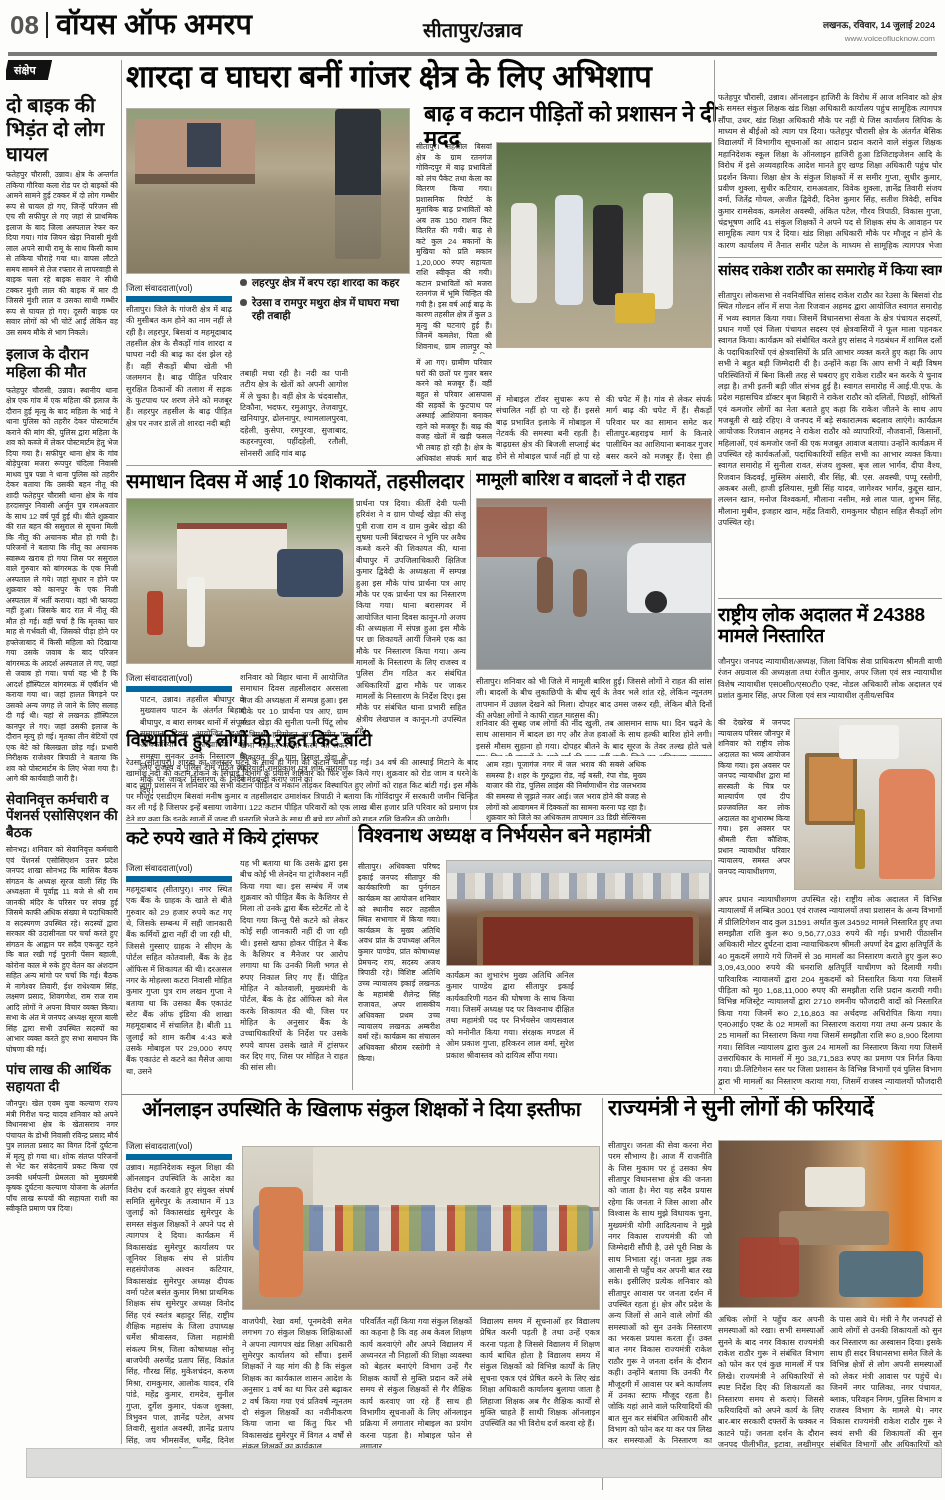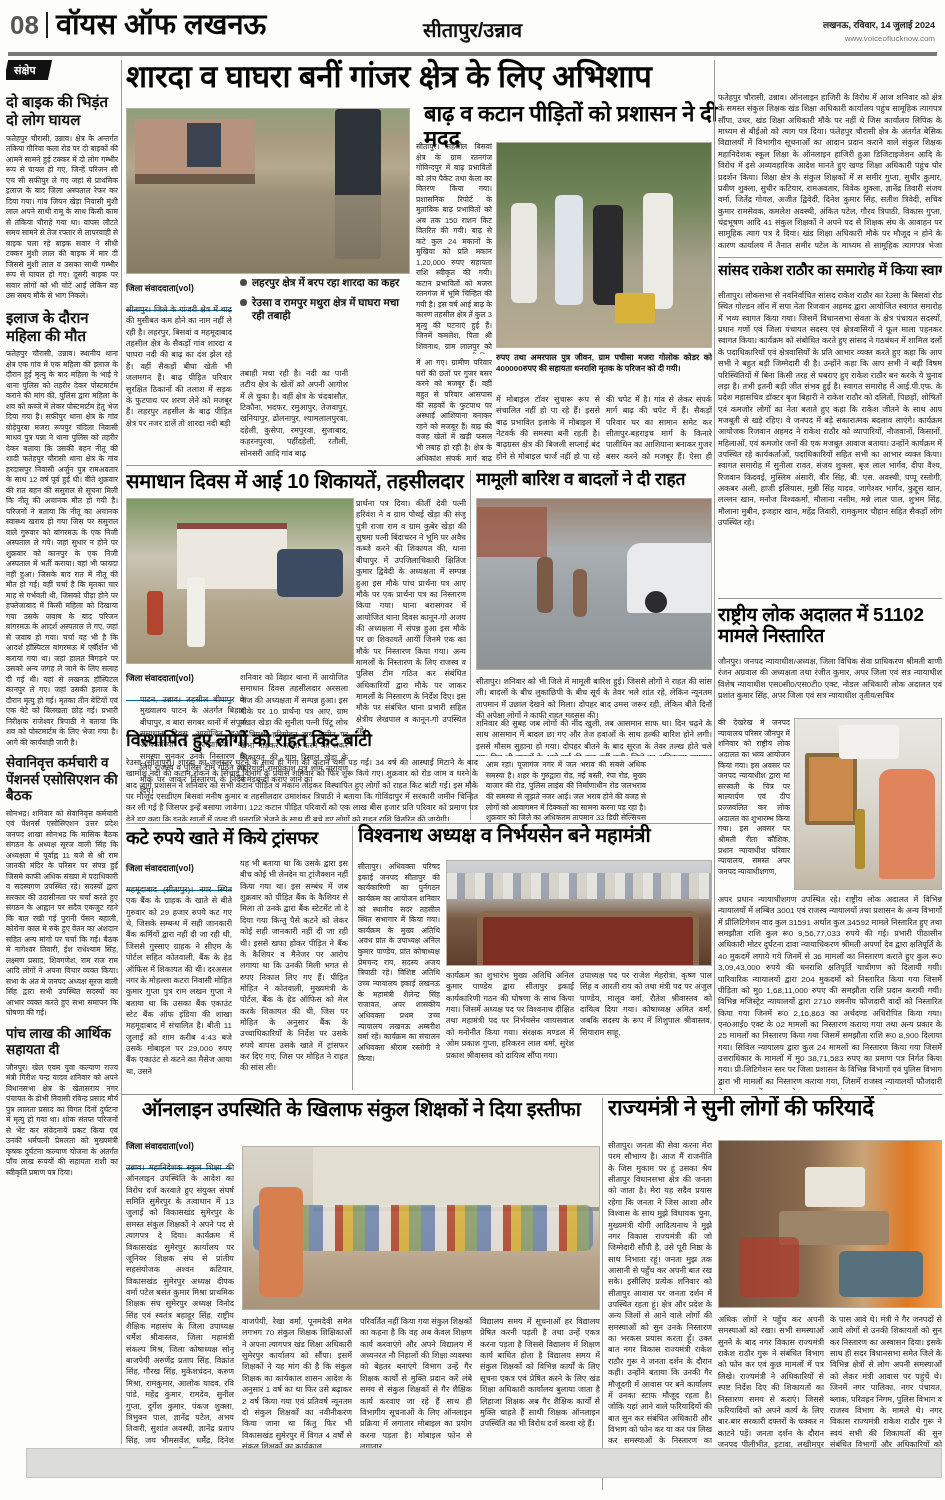--- a/index.html
+++ b/index.html
@@ -2,21 +2,21 @@
 <html><head>
 <meta charset="utf-8">
 <style>
   html,body{margin:0;padding:0;background:#e8e8e6;}
   .page{position:relative;width:945px;height:1500px;background:#fdfdfb;margin:0 auto;
         font-family:"Liberation Sans","DejaVu Sans",sans-serif;color:#111;overflow:hidden;}
   .abs{position:absolute;}
   .headline{font-weight:bold;color:#060606;line-height:1.12;letter-spacing:-0.2px;}
   .body-text{font-size:8px;line-height:1.42;text-align:justify;color:#1c1c1c;overflow:hidden;}
   .small-text{font-size:7.5px;line-height:1.4;text-align:justify;color:#1c1c1c;overflow:hidden;}
-  .byline{font-size:8.5px;font-weight:bold;color:#111;border-bottom:1px solid #0369a1;padding-bottom:17px;}
+  .byline{font-size:8.5px;font-weight:normal;color:#111;border-bottom:6px solid #0369a1;padding-bottom:3px;}
   .vrule{position:absolute;width:1px;background:#9a9a9a;}
   .hrule{position:absolute;height:1px;background:#6a6a6a;}
   .photo{position:absolute;overflow:hidden;border:1px solid #b5b0a5;box-sizing:border-box;}
   .ph{position:absolute;}
   
   .masthead-wrap{position:absolute;left:10px;top:10px;display:flex;align-items:center;gap:8px;}
   .pageno{font-size:26px;font-weight:bold;color:#555;border-right:2px solid #222;padding-right:7px;line-height:1;}
   .masthead{font-size:29px;font-weight:bold;color:#0a0a0a;line-height:1;}
   .section-title{position:absolute;left:0;right:0;top:16px;text-align:center;font-size:20px;font-weight:bold;}
   .dateline{position:absolute;right:10px;top:18px;text-align:right;font-size:9px;font-weight:bold;color:#222;}
@@ -33,32 +33,32 @@
   .caption{font-size:8px;font-weight:bold;line-height:1.4;text-align:justify;overflow:hidden;}
   .footer-bar{position:absolute;left:26px;top:1448px;width:914px;height:28px;background:#dcdcda;border:1px solid #c3c3c0;}
 </style>
 </head>
 <body>
 
 <div class="page">
 
   <div class="masthead-wrap">
     <div class="pageno">08</div>
-    <div class="masthead">वॉयस ऑफ लखनऊ</div>
+    <div class="masthead">वॉयस ऑफ अमरप</div>
   </div>
   <div class="section-title">सीतापुर/उन्नाव</div>
   <div class="dateline">
     <div>लखनऊ, रविवार, 14 जुलाई 2024</div>
     <div class="website">www.voiceoflucknow.com</div>
   </div>
   <div class="hrule" style="left:8px;top:52px;width:929px;height:4px;background:#7a7a7a;"></div>
 
   <div class="sidebar">
     <div class="brief-tag"><span>संक्षेप</span></div>
-    <div class="brief-headline" style="font-size:15px;">दो बाइक की भिड़ंत दो लोग घायल</div>
+    <div class="brief-headline" style="font-size:20px;">दो बाइक की भिड़ंत दो लोग घायल</div>
     <div class="small-text">फतेहपुर चौरासी, उन्नाव। क्षेत्र के अन्तर्गत तकिया गौरिवा कला रोड पर दो बाइकों की आमने सामने हुई टक्कर में दो लोग गम्भीर रूप से घायल हो गए, जिन्हें परिजन सी एच सी सफीपुर ले गए जहां से प्राथमिक इलाज के बाद जिला अस्पताल रेफर कर दिया गया। गांव जियन खेड़ा निवासी मुंशी लाल अपने साथी रामू के साथ किसी काम से तकिया चौराहे गया था। वापस लौटते समय सामने से तेज रफ्तार से लापरवाही से बाइक चला रहे बाइक सवार ने सीधी टक्कर मुंशी लाल की बाइक में मार दी जिससे मुंशी लाल व उसका साथी गम्भीर रूप से घायल हो गए। दूसरी बाइक पर सवार लोगों को भी चोटें आईं लेकिन वह उस समय मौके से भाग निकले।</div>
     <div class="brief-headline" style="font-size:15px;">इलाज के दौरान महिला की मौत</div>
     <div class="small-text">फतेहपुर चौरासी, उन्नाव। स्थानीय थाना क्षेत्र एक गांव में एक महिला की इलाज के दौरान हुई मृत्यु के बाद महिला के भाई ने थाना पुलिस को तहरीर देकर पोस्टमार्टम कराने की मांग की, पुलिस द्वारा महिला के शव को कब्जे में लेकर पोस्टमार्टम हेतु भेज दिया गया है। सफीपुर थाना क्षेत्र के गांव बोड़ेपुरवा मजरा रूपपुर चंदिला निवासी माधव पुत्र पन्ना ने थाना पुलिस को तहरीर देकर बताया कि उसकी बहन नीतू की शादी फतेहपुर चौरासी थाना क्षेत्र के गांव हरदासपुर निवासी अर्जुन पुत्र रामअवतार के साथ 12 वर्ष पूर्व हुई थी। बीते शुक्रवार की रात बहन की ससुराल से सूचना मिली कि नीतू की अचानक मौत हो गयी है। परिजनों ने बताया कि नीतू का अचानक स्वास्थ्य खराब हो गया जिस पर ससुराल वाले गुरुवार को बांगरमऊ के एक निजी अस्पताल ले गये। जहां सुधार न होने पर शुक्रवार को कानपुर के एक निजी अस्पताल में भर्ती कराया। वहां भी फायदा नहीं हुआ। जिसके बाद रात में नीतू की मौत हो गई। वहीं चर्चा है कि मृतका चार माह से गर्भवती थी, जिसको पीड़ा होने पर हफ्तेजाबाद में किसी महिला को दिखाया गया उसके जवाब के बाद परिजन बांगरमऊ के आदर्श अस्पताल ले गए, जहां से जवाब हो गया। चर्चा यह भी है कि आदर्श हॉस्पिटल बांगरमऊ में एर्बॉर्शन भी कराया गया था। जहां हालत बिगड़ने पर उसको अन्य जगह ले जाने के लिए सलाह दी गई थी। यहां से लखनऊ हॉस्पिटल कानपुर ले गए। जहां उसकी इलाज के दौरान मृत्यु हो गई। मृतका तीन बेटियों एवं एक बेटे को बिलखता छोड़ गई। प्रभारी निरीक्षक राजेश्वर त्रिपाठी ने बताया कि शव को पोस्टमार्टम के लिए भेजा गया है। आगे की कार्यवाही जारी है।</div>
     <div class="brief-headline">सेवानिवृत्त कर्मचारी व पेंशनर्स एसोसिएशन की बैठक</div>
     <div class="small-text">सोनभद्र। शनिवार को सेवानिवृत्त कर्मचारी एवं पेंशनर्स एसोसिएशन उत्तर प्रदेश जनपद शाखा सोनभद्र कि मासिक बैठक संगठन के अध्यक्ष सूरज वाली सिंह कि अध्यक्षता में पूर्वाह्न 11 बजे से श्री राम जानकी मंदिर के परिसर पर संपन्न हुई जिसमे काफी अधिक संख्या मे पदाधिकारी व सदस्यगण उपस्थित रहे। सदस्यों द्वारा सरकार की उदासीनता पर चर्चा करते हुए संगठन के आह्वान पर सदैव एकजुट रहने कि बात रखी गई पुरानी पेंसन बहाली, कोरोना काल मे रुके हुए वेतन का अंशदान सहित अन्य मांगो पर चर्चा कि गई। बैठक मे नागेश्वर तिवारी, ईश राधेश्याम सिंह, लक्ष्मण प्रसाद, शिवगणेश, राम राज राम आदि लोगों ने अपना विचार व्यक्त किया। सभा के अंत मे जनपद अध्यक्ष सूरज बाली सिंह द्वारा सभी उपस्थित सदस्यों का आभार व्यक्त करते हुए सभा समापन कि घोषणा की गई।</div>
     <div class="brief-headline">पांच लाख की आर्थिक सहायता दी</div>
     <div class="small-text">जौनपुर। खेल एवम युवा कल्याण राज्य मंत्री गिरीश चन्द्र यादव शनिवार को अपने विधानसभा क्षेत्र के खेतासराय नगर पंचायत के डोभी निवासी रविन्द्र प्रसाद मौर्य पुत्र लालता प्रसाद का विगत दिनों दुर्घटना में मृत्यु हो गया था। शोक संतप्त परिजनों से भेंट कर संवेदनायें प्रकट किया एवं उनकी धर्मपत्नी प्रेमलता को मुख्यमंत्री कृषक दुर्घटना कल्याण योजना के अंतर्गत पाँच लाख रूपयों की सहायता राशी का स्वीकृति प्रमाण पत्र दिया।</div>
   </div>
   <div class="vrule" style="left:121px;top:60px;height:1384px;"></div>
 
@@ -92,21 +92,20 @@
 
   <div class="abs headline" style="left:424px;top:102px;width:296px;height:34px;font-size:22px;">बाढ़ व कटान पीड़ितों को प्रशासन ने दी मदद</div>
   <div class="abs small-text" style="left:416px;top:142px;width:76px;height:212px;">सीतापुर। तहसील बिसवां क्षेत्र के ग्राम रतनगंज गोविन्दपुर में बाढ़ प्रभावितों को लंच पैकेट तथा केला का वितरण किया गया। प्रशासनिक रिपोर्ट के मुताबिक बाढ़ प्रभावितों को अब तक 150 राशन किट वितरित की गयी। बाढ़ से कटे कुल 24 मकानों के मुखिया को प्रति मकान 1,20,000 रुपए सहायता राशि स्वीकृत की गयी। कटान प्रभावितों को मजरा रतनगंज में भूमि चिन्हित की गयी है। इस वर्ष आई बाढ़ के कारण तहसील क्षेत्र तें कुल 3 मृत्यु की घटनाएं हुई हैं। जिनमें कमलेश, पिता श्री शिवनाथ, ग्राम लालपुर को 400000-रुपए, लक्ष्मी पिता रामबली, ग्राम जमंलटपरी गोलोक कोडर को 400000-</div>
   <div class="photo" style="left:496px;top:142px;width:216px;height:206px;background:linear-gradient(180deg,#5d7247 0%,#74875c 30%,#a7a18c 60%,#b7ac92 100%);">
     <div class="ph" style="left:14px;top:60px;width:26px;height:100px;background:#e9e7e2;border-radius:6px;"></div>
     <div class="ph" style="left:58px;top:52px;width:28px;height:110px;background:#dfe3ea;border-radius:6px;"></div>
     <div class="ph" style="left:96px;top:62px;width:30px;height:100px;background:#2b2b2e;border-radius:6px;"></div>
     <div class="ph" style="left:146px;top:50px;width:30px;height:116px;background:#eceae4;border-radius:6px;"></div>
     <div class="ph" style="left:118px;top:150px;width:40px;height:30px;background:#d9b23a;border-radius:3px;"></div>
   </div>
-  <div class="abs caption" style="left:496px;top:352px;width:216px;height:40px;">रुपए तथा अमरपाल पुत्र जीवन, ग्राम पचीसा मजरा गोलोक कोडर को 400000रुपए की सहायता धनराशि मृतक के परिजन को दी गयी।</div>
 
   <div class="hrule" style="left:126px;top:465px;width:586px;background:#999;"></div>
 
   <div class="abs headline" style="left:126px;top:470px;width:340px;height:24px;font-size:20px;white-space:nowrap;overflow:hidden;">समाधान दिवस में आई 10 शिकायतें, तहसीलदार ने सुनी</div>
   <div class="photo" style="left:126px;top:498px;width:228px;height:166px;background:linear-gradient(180deg,#7e9862 0%,#c9c4b4 35%,#b3a78e 65%,#a39478 100%);">
     <div class="ph" style="left:50px;top:24px;width:110px;height:60px;background:#ece8df;border-top:6px solid #8c4a3c;"></div>
     <div class="ph" style="left:150px;top:50px;width:66px;height:48px;background:#3c4a62;border-radius:6px;"></div>
     <div class="ph" style="left:60px;top:78px;width:18px;height:70px;background:#f0efe9;border-radius:4px;"></div>
     <div class="ph" style="left:20px;top:92px;width:16px;height:44px;background:#b3452f;border-radius:4px;"></div>
   </div>
@@ -141,21 +140,20 @@
 
   <div class="vrule" style="left:352px;top:826px;height:264px;"></div>
 
   <div class="abs headline" style="left:358px;top:824px;width:354px;height:32px;font-size:20px;white-space:nowrap;overflow:hidden;">विश्वनाथ अध्यक्ष व निर्भयसेन बने महामंत्री</div>
   <div class="abs body-text" style="left:358px;top:862px;width:82px;height:228px;font-size:7.5px;">सीतापुर। अधिवक्ता परिषद इकाई जनपद सीतापुर की कार्यकारिणी का पुर्नगठन कार्यक्रम का आयोजन शनिवार को स्थानीय सदर तहसील स्थित सभागार में किया गया। कार्यक्रम के मुख्य अतिथि अवध प्रांत के उपाध्यक्ष अनिल कुमार पाण्डेय, प्रांत कोषाध्यक्ष प्रेमचन्द राय, सदस्य अजय त्रिपाठी रहे। विशिष्ट अतिथि उच्च न्यायालय इकाई लखनऊ के महामंत्री शैलेन्द्र सिंह राजावत, अपर शासकीय अधिवक्ता प्रथम उच्च न्यायालय लखनऊ अम्बरीश वर्मा रहें। कार्यक्रम का संचालन अधिवक्ता श्रीराम रस्तोगी ने किया।</div>
   <div class="photo" style="left:446px;top:860px;width:266px;height:106px;background:linear-gradient(180deg,#cfd3d6 0%,#bfc3c4 28%,#7a5b44 55%,#5d3f2e 100%);">
     <div class="ph" style="left:0px;top:12px;width:266px;height:26px;background:repeating-linear-gradient(90deg,#e8e6e0 0 10px,#9aa2b0 10px 18px,#d9d4ca 18px 28px);opacity:.9;"></div>
     <div class="ph" style="left:30px;top:50px;width:210px;height:50px;background:#7e2f23;border:6px solid #8a6a4c;border-radius:8px;"></div>
   </div>
   <div class="abs body-text" style="left:446px;top:970px;width:128px;height:120px;">कार्यक्रम का शुभारंभ मुख्य अतिथि अनिल कुमार पाण्डेय द्वारा सीतापुर इकाई कार्यकारिणी गठन की घोषणा के साथ किया गया। जिसमें अध्यक्ष पद पर विश्वनाथ दीक्षित तथा महामंत्री पद पर निर्भयसेन जायसवाल को मनोनीत किया गया। संरक्षक मण्डल में ओम प्रकाश गुप्ता, हरिकरन लाल वर्मा, सुरेश प्रकाश श्रीवास्तव को दायित्व सौंपा गया।</div>
-  <div class="abs body-text" style="left:580px;top:970px;width:132px;height:120px;">उपाध्यक्ष पद पर राजेश मेहरोत्रा, कृष्ण पाल सिंह व आरती राय को तथा मंत्री पद पर अंजुल पाण्डेय, मालूव वर्मा, रौतेश श्रीवास्तव को दायित्व दिया गया। कोषाध्यक्ष अमित वर्मा, जबकि सदस्य के रूप में शिशुपाल श्रीवास्तव, सियाराम साहू,</div>
 
   <div class="hrule" style="left:122px;top:1094px;width:820px;background:#888;"></div>
 
   <div class="abs headline" style="left:142px;top:1098px;width:474px;height:36px;font-size:20px;white-space:nowrap;overflow:hidden;">ऑनलाइन उपस्थिति के खिलाफ संकुल शिक्षकों ने दिया इस्तीफा</div>
   <div class="abs byline" style="left:126px;top:1140px;width:106px;">जिला संवाददाता(vol)</div>
   <div class="abs body-text" style="left:126px;top:1162px;width:108px;height:328px;">उन्नाव। महानिदेशक स्कूल शिक्षा की ऑनलाइन उपस्थिति के आदेश का विरोध दर्ज करवाते हुए संयुक्त संघर्ष समिति सुमेरपुर के तत्वाधान में 13 जुलाई को विकासखंड सुमेरपुर के समस्त संकुल शिक्षकों ने अपने पद से त्यागपत्र दे दिया। कार्यक्रम में विकासखंड सुमेरपुर कार्यालय पर जूनियर शिक्षक संघ से प्रांतीय सहसंयोजक अश्वन कटियार, विकासखंड सुमेरपुर अध्यक्ष दीपक वर्मा पटेल बसंत कुमार मिश्रा प्राथमिक शिक्षक संघ सुमेरपुर अध्यक्ष विनोद सिंह एवं स्वतंत्र बहादुर सिंह, राष्ट्रीय शैक्षिक महासंघ के जिला उपाध्यक्ष धर्मेश श्रीवास्तव, जिला महामंत्री संकल्प मिश्र, जिला कोषाध्यक्ष सोनू बाजपेयी अरुणेंद्र प्रताप सिंह, विक्रांत सिंह, गौरख सिंह, मुकेशचंदन, करुण मिश्रा, रामकुमार, आलोक यादव, रवि पांडे, महेंद्र कुमार, रामदेव, सुनील गुप्ता, दुर्गेश कुमार, पंकज शुक्ला, त्रिभुवन पाल, ज्ञानेंद्र पटेल, अभय तिवारी, सुशांत अवस्थी, ज्ञानेंद्र प्रताप सिंह, जय भीमसर्वेश, धर्मेंद्र, दिनेश कुमार, आराधना पटेल, शिक्षा</div>
   <div class="photo" style="left:242px;top:1146px;width:358px;height:164px;background:linear-gradient(180deg,#d9d5c9 0%,#cfc9ba 40%,#b9a58b 70%,#a8947a 100%);">
     <div class="ph" style="left:70px;top:0px;width:288px;height:60px;background:#e3ded2;border-bottom:4px solid #9b9486;"></div>
     <div class="ph" style="left:10px;top:58px;width:340px;height:46px;background:repeating-linear-gradient(90deg,#6d86b0 0 14px,#e7e3da 14px 26px,#b3452f 26px 34px,#d9b23a 34px 44px,#8a9e6b 44px 56px);border-radius:8px;opacity:.85;"></div>
     <div class="ph" style="left:16px;top:40px;width:44px;height:110px;background:#d77f4e;border-radius:8px;"></div>
@@ -181,21 +179,21 @@
 
   <div class="abs body-text" style="left:718px;top:92px;width:224px;height:162px;">फतेहपुर चौरासी, उन्नाव। ऑनलाइन हाजिरी के विरोध में आज शनिवार को क्षेत्र के समस्त संकुल शिक्षक खंड शिक्षा अधिकारी कार्यालय पहुंच सामूहिक त्यागपत्र सौंपा, उधर, खंड शिक्षा अधिकारी मौके पर नहीं थे जिस कार्यालय लिपिक के माध्यम से बीईओ को त्याग पत्र दिया। फतेहपुर चौरासी क्षेत्र के अंतर्गत बेसिक विद्यालयों में विभागीय सूचनाओं का आदान प्रदान कराने वाले संकुल शिक्षक महानिदेशक स्कूल शिक्षा के ऑनलाइन हाजिरी हुआ डिजिटाइजेशन आदि के विरोध में इसे अव्यवहारिक आदेश मानते हुए खण्ड शिक्षा अधिकारी पहुंच घोर प्रदर्शन किया। शिक्षा क्षेत्र के संकुल शिक्षकों में स समीर गुप्ता, सुधीर कुमार, प्रवीण शुक्ला, सुधीर कटियार, रामअवतार, विवेक शुक्ला, ज्ञानेंद्र तिवारी संजय वर्मा, जितेंद्र गोयल, अजीत द्विवेदी, दिनेश कुमार सिंह, सतीश त्रिवेदी, सचिव कुमार रामसेवक, कमलेश अवस्थी, अंकित पटेल, गौरव त्रिपाठी, विकास गुप्ता, चंद्रभूषण आदि 41 संकुल शिक्षकों ने अपने पद से शिक्षक संघ के आवाहन पर सामूहिक त्याग पत्र दे दिया। खंड शिक्षा अधिकारी मौके पर मौजूद न होने के कारण कार्यालय में तैनात समीर पटेल के माध्यम से सामूहिक त्यागपत्र भेजा गया।</div>
 
   <div class="hrule" style="left:718px;top:257px;width:224px;background:#999;"></div>
 
   <div class="abs headline" style="left:718px;top:262px;width:224px;height:24px;font-size:14.5px;white-space:nowrap;overflow:hidden;">सांसद राकेश राठौर का समारोह में किया स्वागत</div>
   <div class="abs body-text" style="left:718px;top:290px;width:224px;height:304px;">सीतापुर। लोकसभा से नवनिर्वाचित सांसद राकेश राठौर का रेउसा के बिसवां रोड स्थित गोल्डन लॉन में सपा नेता रिजवान अहमद द्वारा आयोजित स्वागत समारोह में भव्य स्वागत किया गया। जिसमें विधानसभा सेवता के क्षेत्र पंचायत सदस्यों, प्रधान गणों एवं जिला पंचायत सदस्य एवं क्षेत्रवासियों ने फूल माला पहनकर स्वागत किया। कार्यक्रम को संबोधित करते हुए सांसद ने गठबंधन में शामिल दलों के पदाधिकारियों एवं क्षेत्रवासियों के प्रति आभार व्यक्त करते हुए कहा कि आप सभी ने बहुत बड़ी जिम्मेदारी दी है। उन्होंने कहा कि आप सभी ने बड़ी विषम परिस्थितियों में बिना किसी तरह से घबराए हुए राकेश राठौर बन करके ये चुनाव लड़ा है। तभी इतनी बड़ी जीत संभव हुई है। स्वागत समारोह में आई.पी.एफ. के प्रदेश महासचिव डॉक्टर बृज बिहारी ने राकेश राठौर को दलितों, पिछड़ों, शोषितों एवं कमजोर लोगों का नेता बताते हुए कहा कि राकेश जीतने के साथ आप मजबूती से खड़े रहिए। वे जनपद में बड़े सकारात्मक बदलाव लाएंगे। कार्यक्रम आयोजक रिजवान अहमद ने राकेश राठौर को व्यापारियों, नौजवानों, किसानों, महिलाओं, एवं कमजोर जनों की एक मजबूत आवाज बताया। उन्होंने कार्यक्रम में उपस्थित रहे कार्यकर्ताओं, पदाधिकारियों सहित सभी का आभार व्यक्त किया। स्वागत समारोह में सुनीला रावत, संजय शुक्ला, बृज लाल भार्गव, दीपा वैश्य, रिजवान किदवई, मुस्लिम अंसारी, वीर सिंह, बी. एस. अवस्थी, पप्पू रस्तोगी, अकबर अली, हाजी इलियास, मुन्नी सिंह यादव, जागेश्वर भार्गव, कुद्दूस खान, लल्लन खान, मनोज विश्वकर्मा, मौलाना नसीम, मन्ने लाल पाल, शुभम सिंह, मौलाना मुबीन, इजहार खान, महेंद्र तिवारी, रामकुमार चौहान सहित सैकड़ों लोग उपस्थित रहे।</div>
 
   <div class="hrule" style="left:718px;top:598px;width:224px;background:#999;"></div>
 
-  <div class="abs headline" style="left:718px;top:604px;width:224px;height:48px;font-size:19px;">राष्ट्रीय लोक अदालत में 51102 मामले निस्तारित</div>
+  <div class="abs headline" style="left:718px;top:604px;width:224px;height:48px;font-size:19px;">राष्ट्रीय लोक अदालत में 24388 मामले निस्तारित</div>
   <div class="abs body-text" style="left:718px;top:656px;width:224px;height:58px;">जौनपुर। जनपद न्यायाधीश/अध्यक्ष, जिला विधिक सेवा प्राधिकरण श्रीमती वाणी रंजन अग्रवाल की अध्यक्षता तथा रंजीत कुमार, अपर जिला एवं सत्र न्यायाधीश विशेष न्यायाधीश एस0सी0/एस0टी0 एक्ट, नोडल अधिकारी लोक अदालत एवं प्रशांत कुमार सिंह, अपर जिला एवं सत्र न्यायाधीश तृतीय/सचिव</div>
   <div class="abs body-text" style="left:718px;top:718px;width:72px;height:172px;font-size:7.5px;">की देखरेख में जनपद न्यायालय परिसर जौनपुर में शनिवार को राष्ट्रीय लोक अदालत का भव्य आयोजन किया गया। इस अवसर पर जनपद न्यायाधीश द्वारा मां सरस्वती के चित्र पर माल्यार्पण एवं दीप प्रज्जवलित कर लोक अदालत का शुभारम्भ किया गया। इस अवसर पर श्रीमती रीता कौशिक, प्रधान न्यायाधीश परिवार न्यायालय, समस्त अपर जनपद न्यायाधीशगण,</div>
   <div class="photo" style="left:794px;top:718px;width:148px;height:172px;background:linear-gradient(180deg,#e9e7e2 0%,#dcd9d2 45%,#cfc9bd 75%,#c2b8a6 100%);">
     <div class="ph" style="left:10px;top:34px;width:44px;height:64px;background:#c98a4b;border:4px solid #8a6a3c;border-radius:3px;"></div>
     <div class="ph" style="left:84px;top:50px;width:56px;height:110px;background:#e0845e;border-radius:12px 12px 4px 4px;"></div>
     <div class="ph" style="left:60px;top:90px;width:10px;height:60px;background:#b08d2e;border-radius:3px;"></div>
     <div class="ph" style="left:44px;top:6px;width:60px;height:34px;background:#f2f1ee;border-radius:4px;"></div>
   </div>
   <div class="abs body-text" style="left:718px;top:894px;width:224px;height:196px;">अपर प्रधान न्यायाधीशगण उपस्थित रहे। राष्ट्रीय लोक अदालत में विभिन्न न्यायालयों में लम्बित 3001 एवं राजस्व न्यायालयों तथा प्रशासन के अन्य विभागों में प्रीलिटिगेशन वाद कुल 31591 अर्थात कुल 34592 मामले निस्तारित हुए तथा समझौता राशि कुल रू0 9,56,77,033 रुपये की गई। प्रभारी पीठासीन अधिकारी मोटर दुर्घटना दावा न्यायाधिकरण श्रीमती अपर्णा देव द्वारा क्षतिपूर्ति के 40 मुकदमें लगाये गये जिनमें से 36 मामलों का निस्तारण कराते हुए कुल रू0 3,09,43,000 रुपये की धनराशि क्षतिपूर्ति याचीगण को दिलायी गयी। पारिवारिक न्यायालयों द्वारा 204 मुकदमों को निस्तारित किया गया जिसमें पीड़िता को मु0 1,68,11,000 रुपए की समझौता राशि प्रदान करायी गयी। विभिन्न मजिस्ट्रेट न्यायालयों द्वारा 2710 शमनीय फौजदारी वादों को निस्तारित किया गया जिनमें रू0 2,16,863 का अर्थदण्ड अधिरोपित किया गया। एन0आई0 एक्ट के 02 मामलों का निस्तारण कराया गया तथा अन्य प्रकार के 25 मामलों का निस्तारण किया गया जिसमें समझौता राशि रू0 8,900 दिलाया गया। सिविल न्यायालय द्वारा कुल 24 मामलों का निस्तारण किया गया जिसमें उत्तराधिकार के मामलों में मु0 38,71,583 रुपए का प्रमाण पत्र निर्गत किया गया। प्री-लिटिगेशन स्तर पर जिला प्रशासन के विभिन्न विभागों एवं पुलिस विभाग द्वारा भी मामलों का निस्तारण कराया गया, जिसमें राजस्व न्यायालयों फौजदारी के 1531 वादों, राजस्व के 322 वाद एवं अन्य प्रकार के 28,791 व नगर पालिका द्वारा जलकर से सम्बन्धित 22 वादों, विद्युत बिल से सम्बन्धित 3 वादों मामलों का निस्तारण किया गया। बैंक फाइनेंस कम्पनी एवं बी0एस0एन0एल0 आदि के रिकवरी से सम्बन्धित 918 प्री-लिटिगेशन वाद निस्तारित किये गये तथा जिसमें मु0 4,38,25,687 रुपये का समझौता किया गया। राष्ट्रीय लोक अदालत में कुल 34592 मामलों का निस्तारण किया गया जिसमें कुल रू0 9,56,77,033 रुपये की धनराशि पर समझौता किया गया।</div>
 

